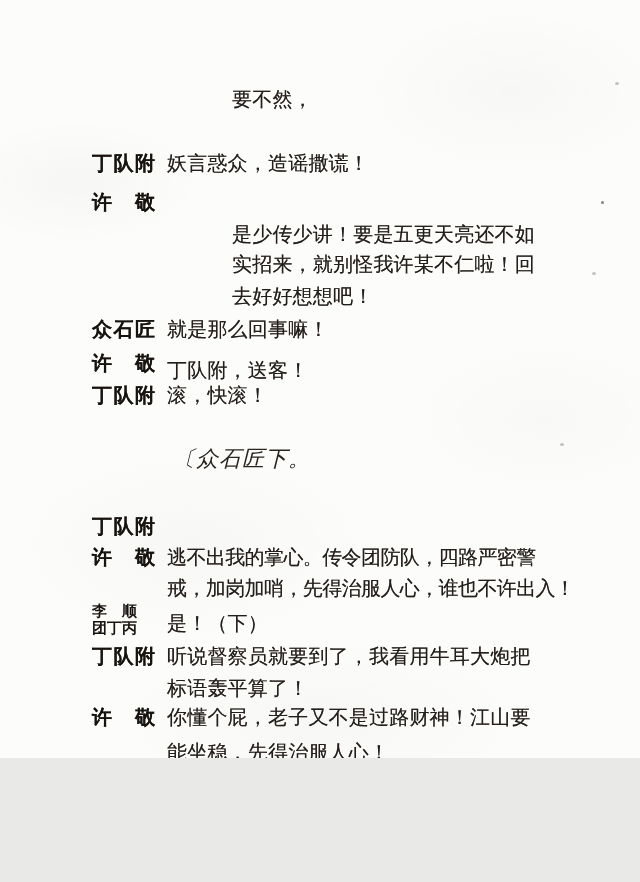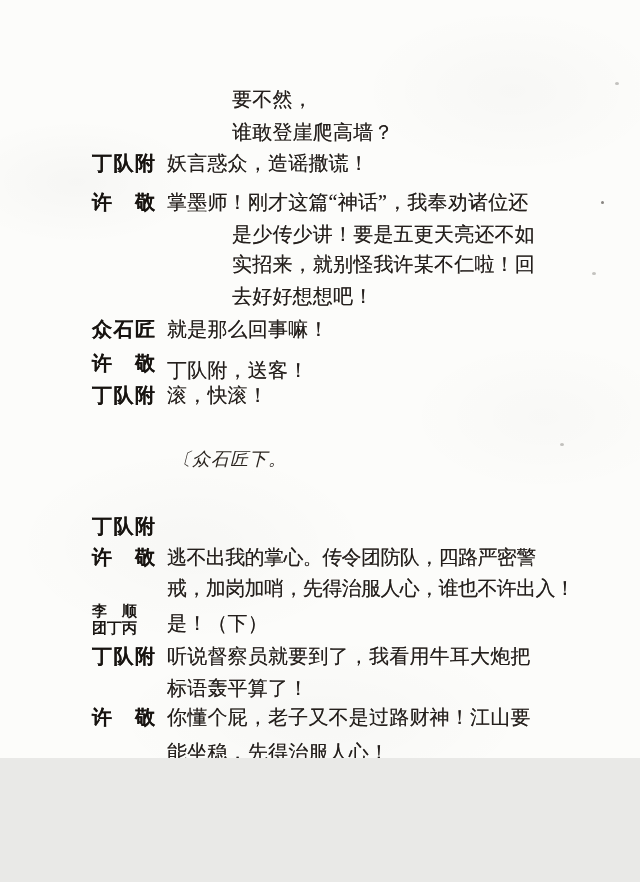--- a/index.html
+++ b/index.html
@@ -47,21 +47,21 @@
     font-family: "DejaVu Sans", "Liberation Sans", sans-serif;
     font-weight: 700;
     font-size: 15px;
     line-height: 17px;
     letter-spacing: 0;
     color: #17130f;
   }
   .stage {
     font-family: "DejaVu Serif", "Liberation Serif", serif;
     font-style: italic;
-    font-size: 18px;
+    font-size: 22px;
     line-height: 20px;
     letter-spacing: 1px;
     color: #2a241f;
   }
   .pagenum {
     font-family: "Liberation Serif", "DejaVu Serif", serif;
     font-style: italic;
     font-weight: 700;
     font-size: 17px;
     letter-spacing: 2px;
@@ -98,27 +98,25 @@
     background: rgba(40,35,30,0.55);
   }
   .speck.faint { background: rgba(90,85,80,0.35); width: 4px; height: 3px; }
 </style>
 </head>
 <body>
 
 <div class="page">
 
   <div class="line dlg" style="left:232px; top:88px;">要不然，</div>
-  <div class="line dlg" style="left:232px; top:121px;">谁敢登崖爬高墙？</div>
 
   <div class="line speaker" style="left:92px; top:152px;">丁队附</div>
   <div class="line dlg" style="left:167px; top:152px;">妖言惑众，造谣撒谎！</div>
 
   <div class="line speaker" style="left:92px; top:191px;">许　敬</div>
-  <div class="line dlg" style="left:167px; top:191px;">掌墨师！刚才这篇“神话”，我奉劝诸位还</div>
   <div class="line dlg" style="left:232px; top:223px;">是少传少讲！要是五更天亮还不如</div>
   <div class="line dlg" style="left:232px; top:285px;">去好好想想吧！</div>
   <div class="line dlg" style="left:232px; top:253px;">实招来，就别怪我许某不仁啦！回</div>
 
   <div class="line speaker" style="left:92px; top:318px;">众石匠</div>
   <div class="line dlg" style="left:167px; top:318px;">就是那么回事嘛！</div>
 
   <div class="line speaker" style="left:92px; top:352px;">许　敬</div>
   <div class="line dlg" style="left:167px; top:359px;">丁队附，送客！</div>
 

